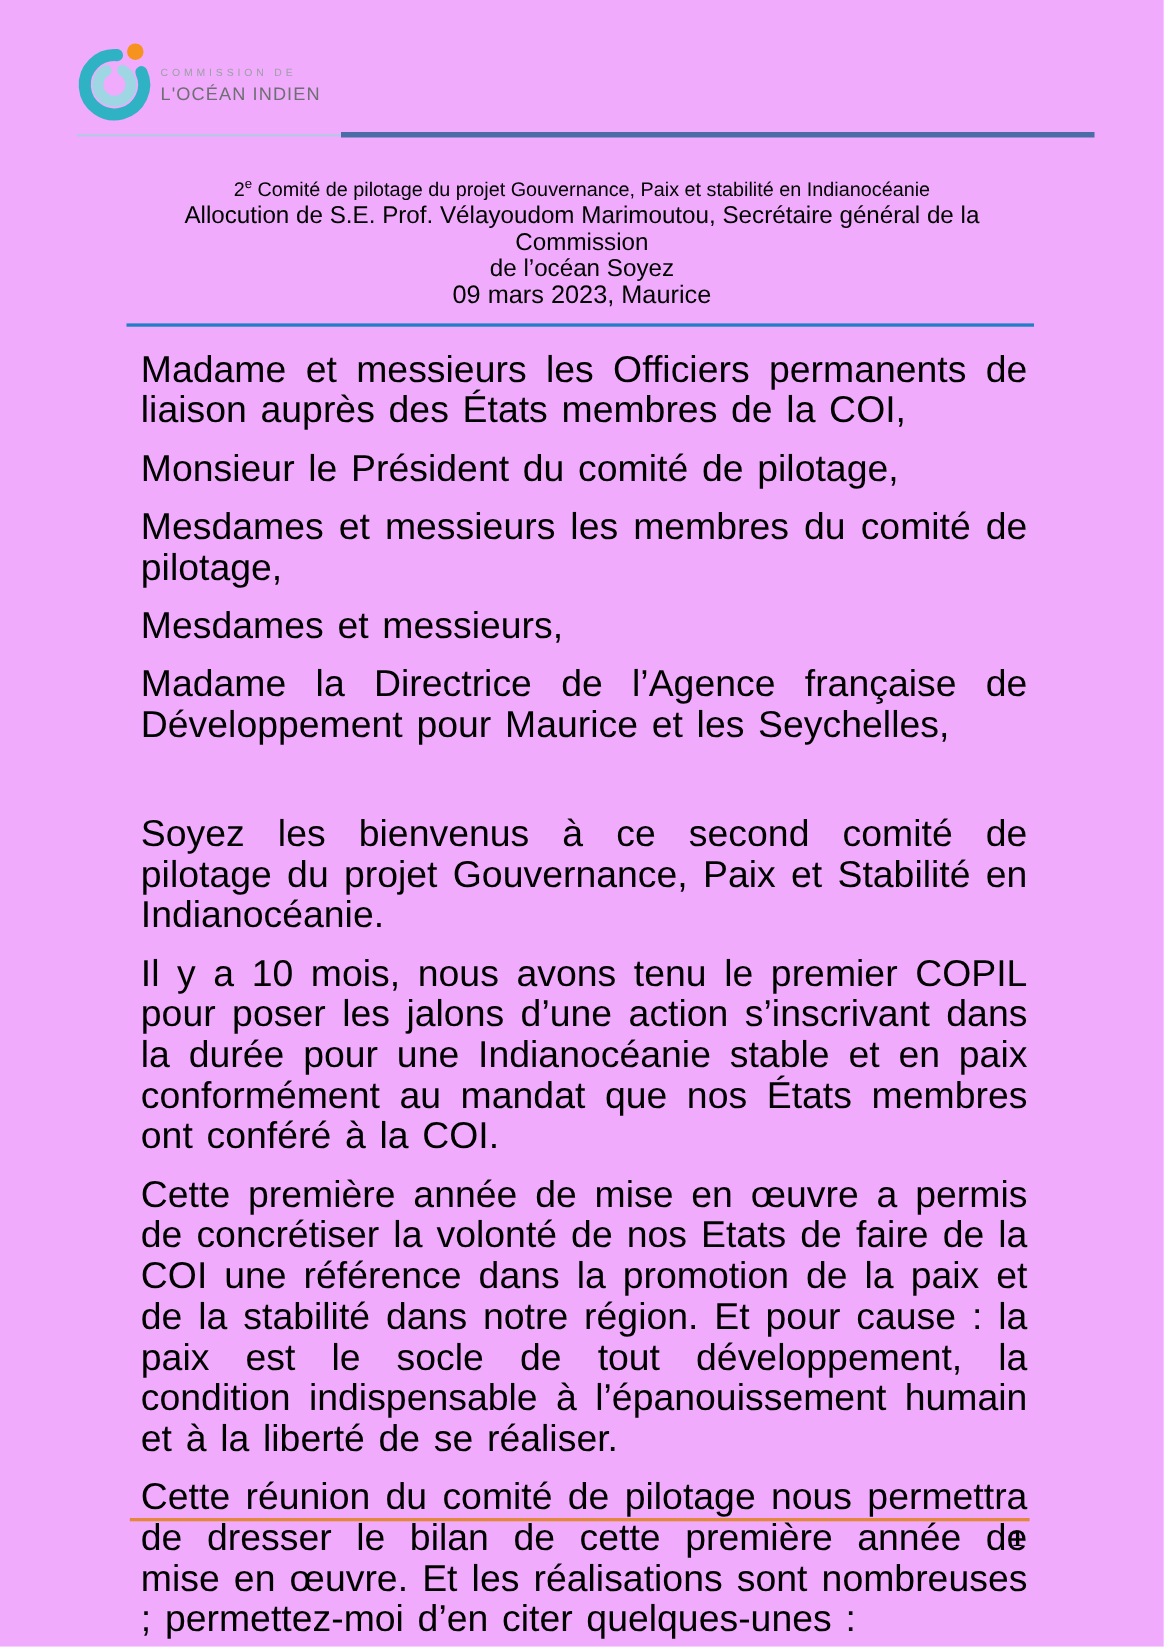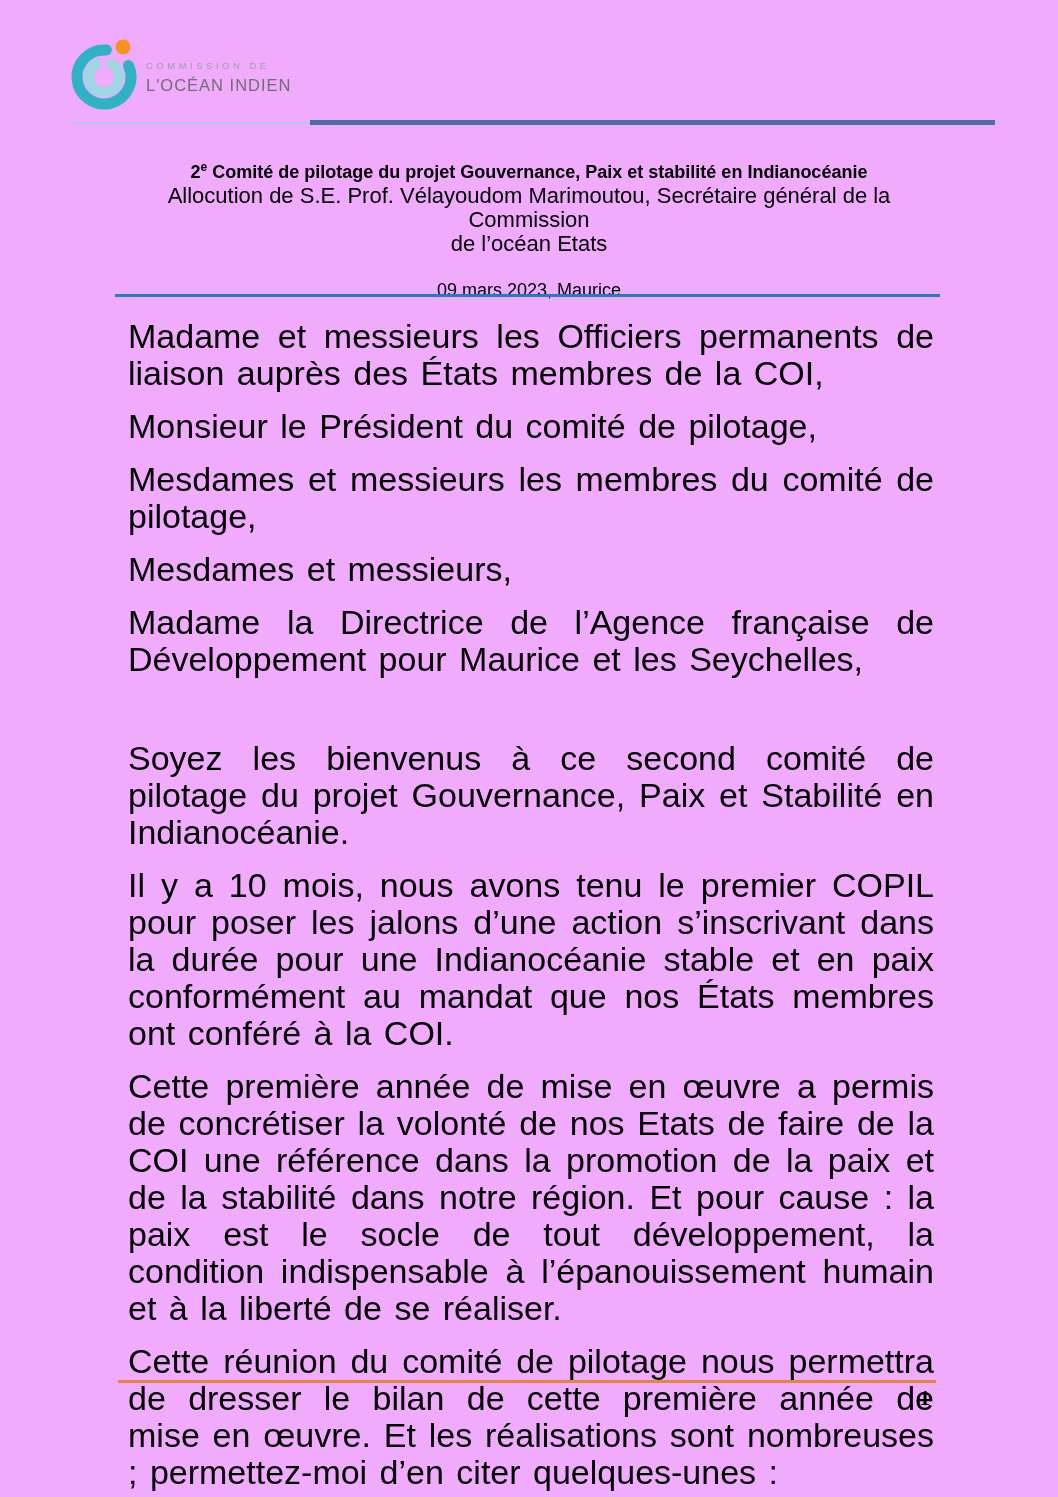--- a/index.html
+++ b/index.html
@@ -23,24 +23,24 @@
     font-family: "Liberation Sans", sans-serif;
     font-size: 16.5px; letter-spacing: 1px; fill: #6e6f72;
   }
 
   
   .header-rule-left  { position: absolute; left: 70px;  top: 122px; width: 240px; height: 2px; background: #b4c7e7; }
   .header-rule-right { position: absolute; left: 310px; top: 120px; width: 685px; height: 5px; background: #4a6da8; }
 
   
   .title-block { position: absolute; left: 124px; top: 155px; width: 810px; text-align: center; }
-  .doc-title   { font-size: 18px; font-weight: bold; white-space: nowrap; line-height: 24px; }
+  .doc-title   { font-size: 18px; font-weight: normal; white-space: nowrap; line-height: 24px; }
   .doc-title sup { font-size: 12px; }
   .doc-subtitle { font-size: 22px; line-height: 24px; }
-  .doc-date     { margin-top: 23px; font-size: 18px; line-height: 22px; }
+  .doc-date     { font-size: 23px; line-height: 22px; }
   .date-rule { position: absolute; left: 115px; top: 294px; width: 825px; height: 3px; background: #1f7ec5; }
 
   
   .content {
     position: absolute; left: 128px; top: 318px; width: 806px;
     font-size: 34px; line-height: 37px; text-align: justify; word-spacing: 3px;
   }
   .content p { margin: 0 0 16px 0; }
   .content p.section-gap { margin-top: 62px; }
 
@@ -67,21 +67,21 @@
     </svg>
   </div>
 
   <div class="header-rule-left"></div>
   <div class="header-rule-right"></div>
 
   <div class="title-block">
     <div class="doc-title"><span>2</span><sup>e</sup><span> Comité de pilotage du projet Gouvernance, Paix et stabilité en Indianocéanie</span></div>
     <div class="doc-subtitle">
       <div>Allocution de S.E. Prof. Vélayoudom Marimoutou, Secrétaire général de la Commission</div>
-      <div>de l’océan Etats</div>
+      <div>de l’océan Soyez</div>
     </div>
     <div class="doc-date">09 mars 2023, Maurice</div>
   </div>
   <div class="date-rule"></div>
 
   <div class="content">
     <p>Madame et messieurs les Officiers permanents de liaison auprès des États membres de la COI,</p>
     <p>Monsieur le Président du comité de pilotage,</p>
     <p>Mesdames et messieurs les membres du comité de pilotage,</p>
     <p>Mesdames et messieurs,</p>

